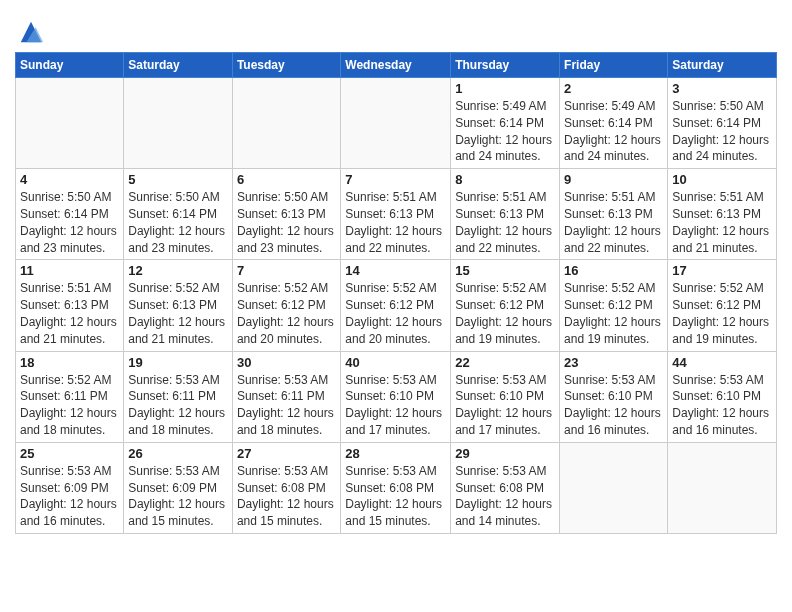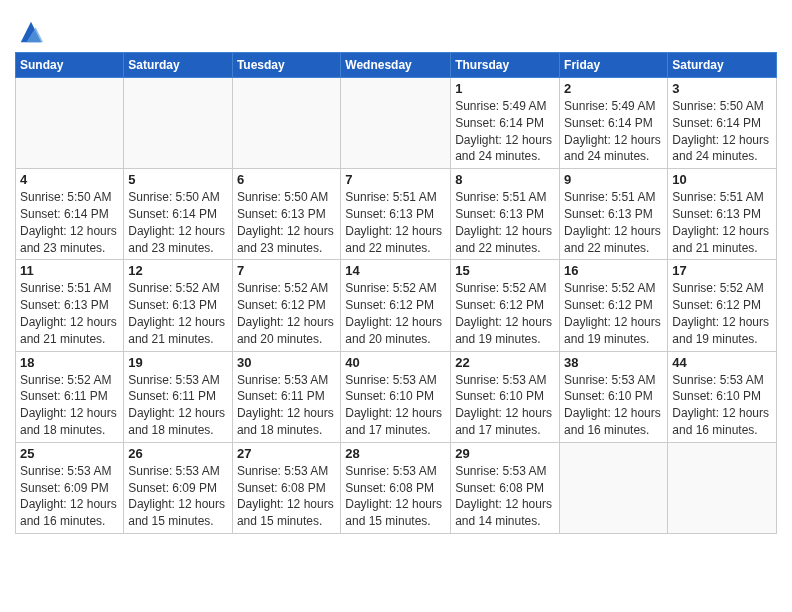--- a/index.html
+++ b/index.html
@@ -279,21 +279,21 @@
 and 17 minutes.</div>
         </td>
         <td>
           <span class="day-num">22</span>
           <div class="day-info" style="white-space: pre-line;">Sunrise: 5:53 AM
 Sunset: 6:10 PM
 Daylight: 12 hours
 and 17 minutes.</div>
         </td>
         <td>
-          <span class="day-num">38</span>
+          <span class="day-num">23</span>
           <div class="day-info" style="white-space: pre-line;">Sunrise: 5:53 AM
 Sunset: 6:10 PM
 Daylight: 12 hours
 and 16 minutes.</div>
         </td>
         <td>
           <span class="day-num">44</span>
           <div class="day-info" style="white-space: pre-line;">Sunrise: 5:53 AM
 Sunset: 6:10 PM
 Daylight: 12 hours

